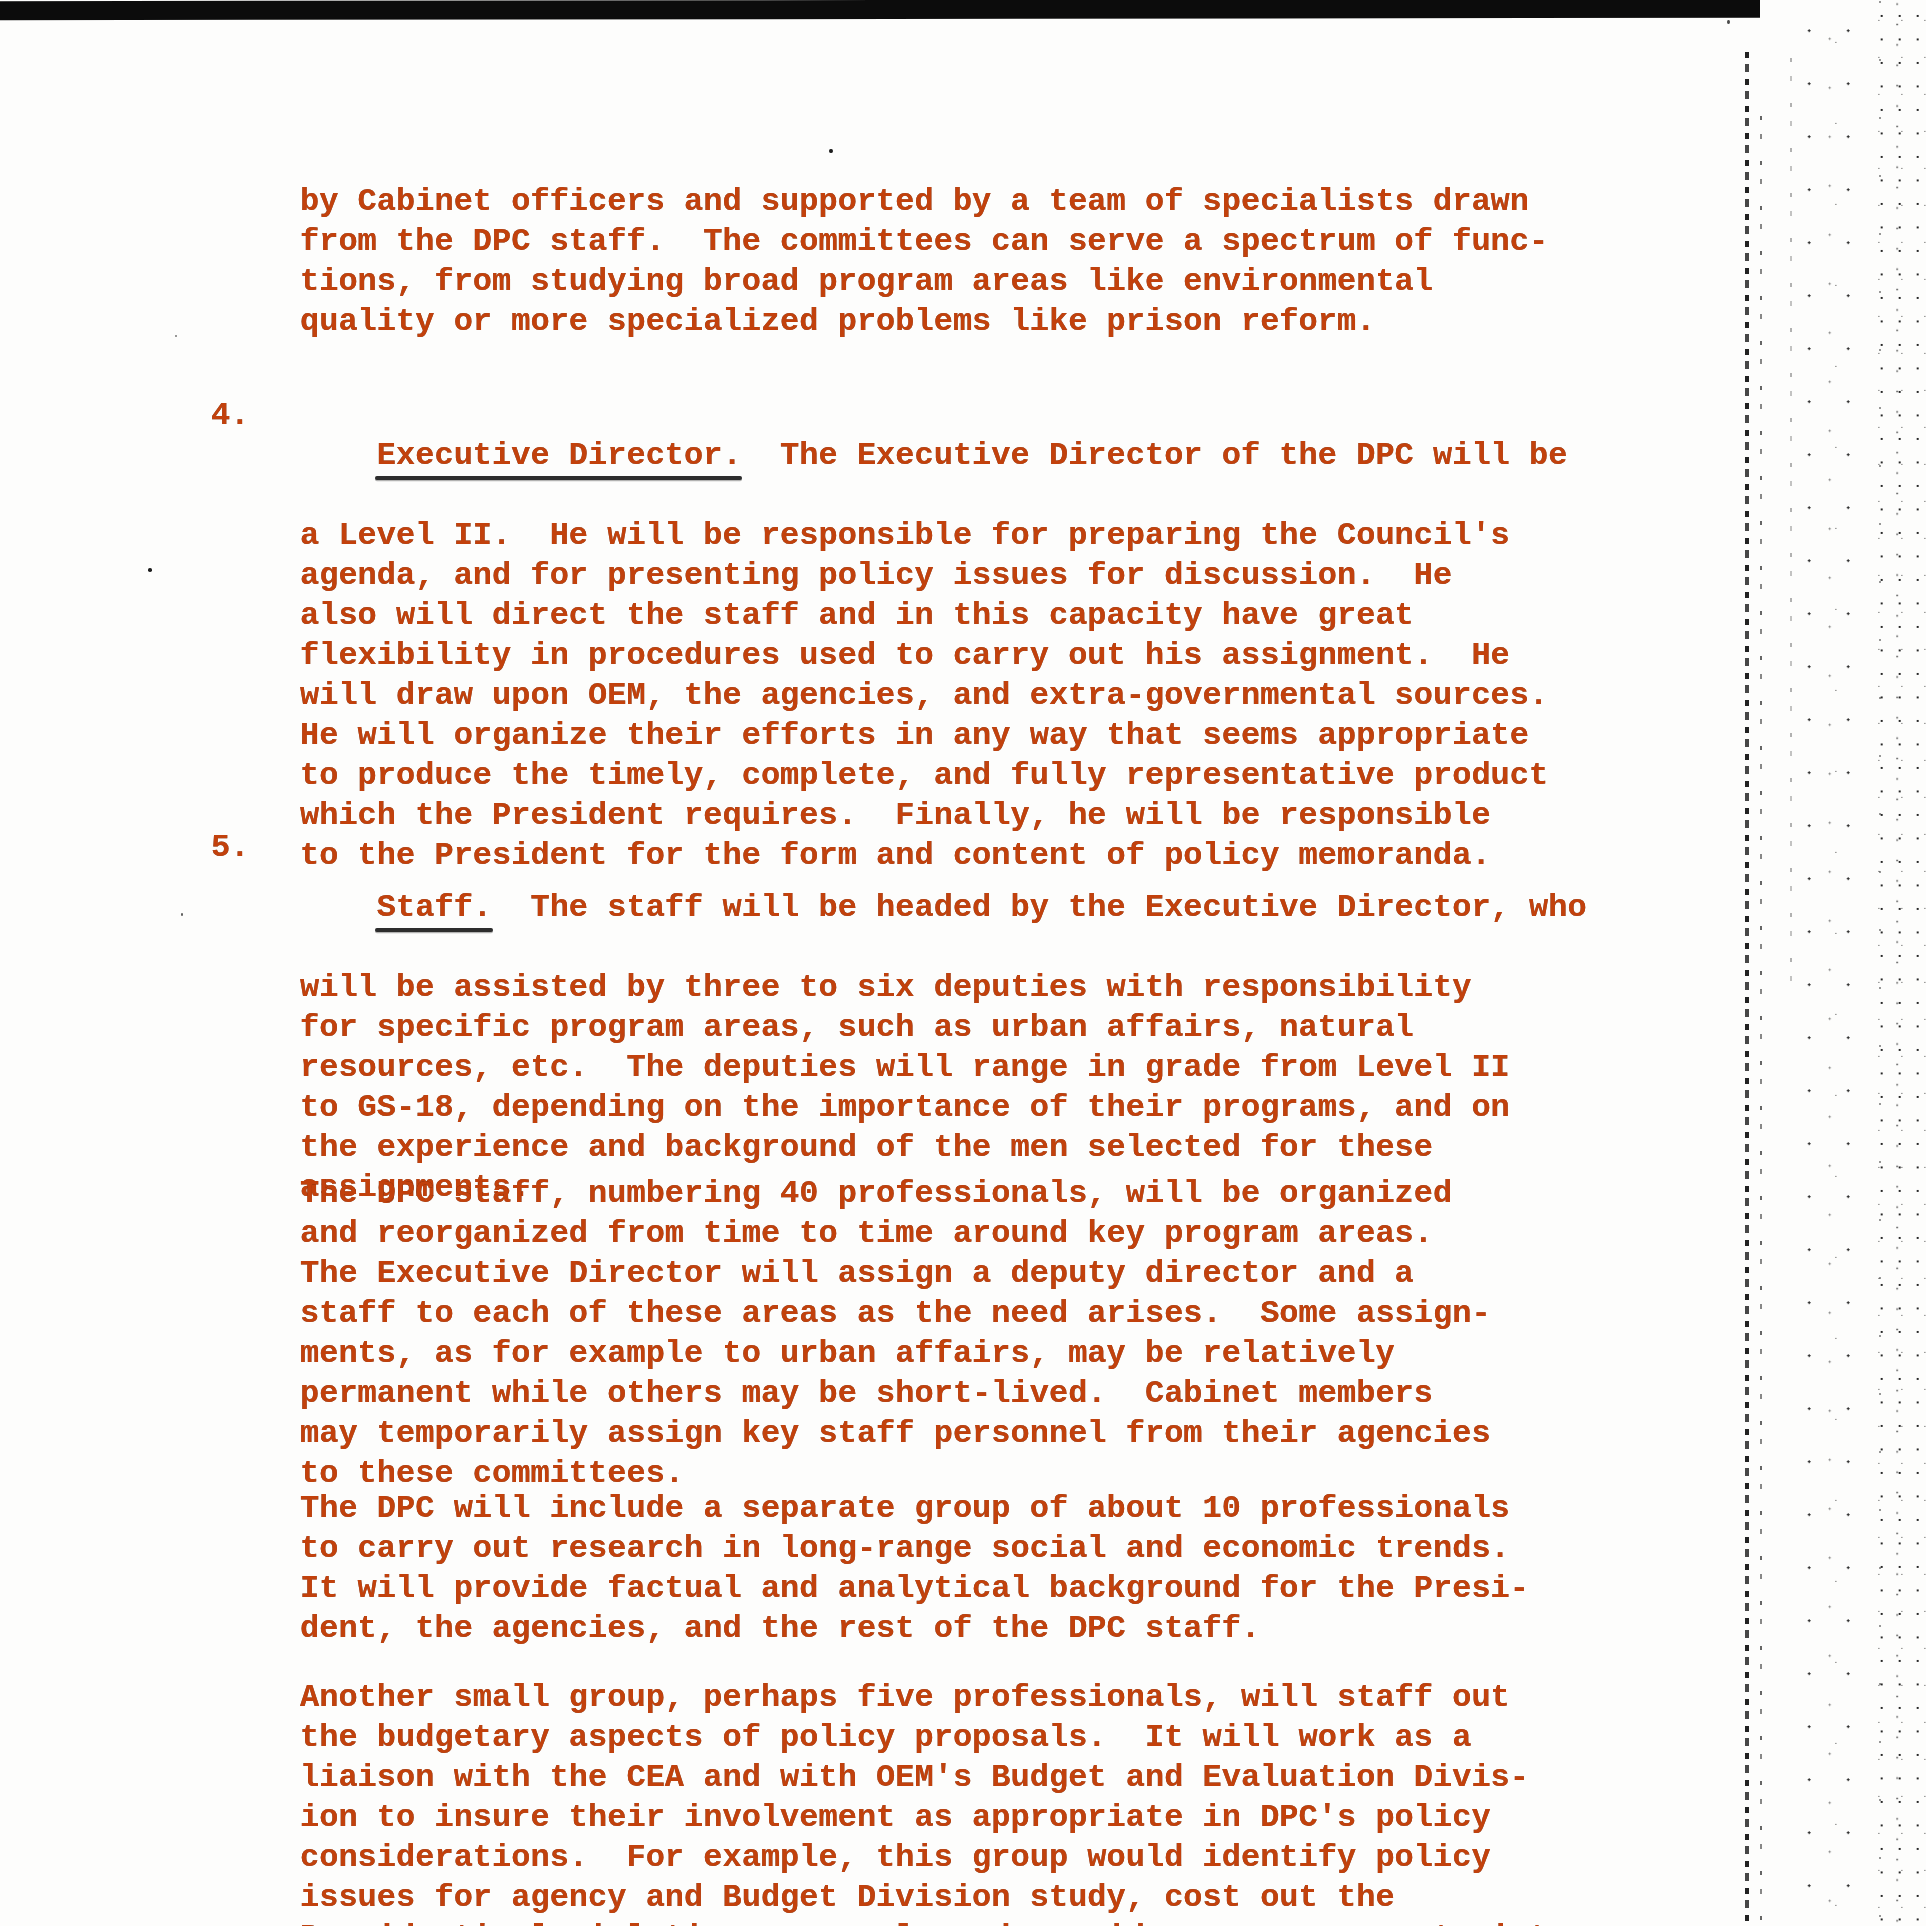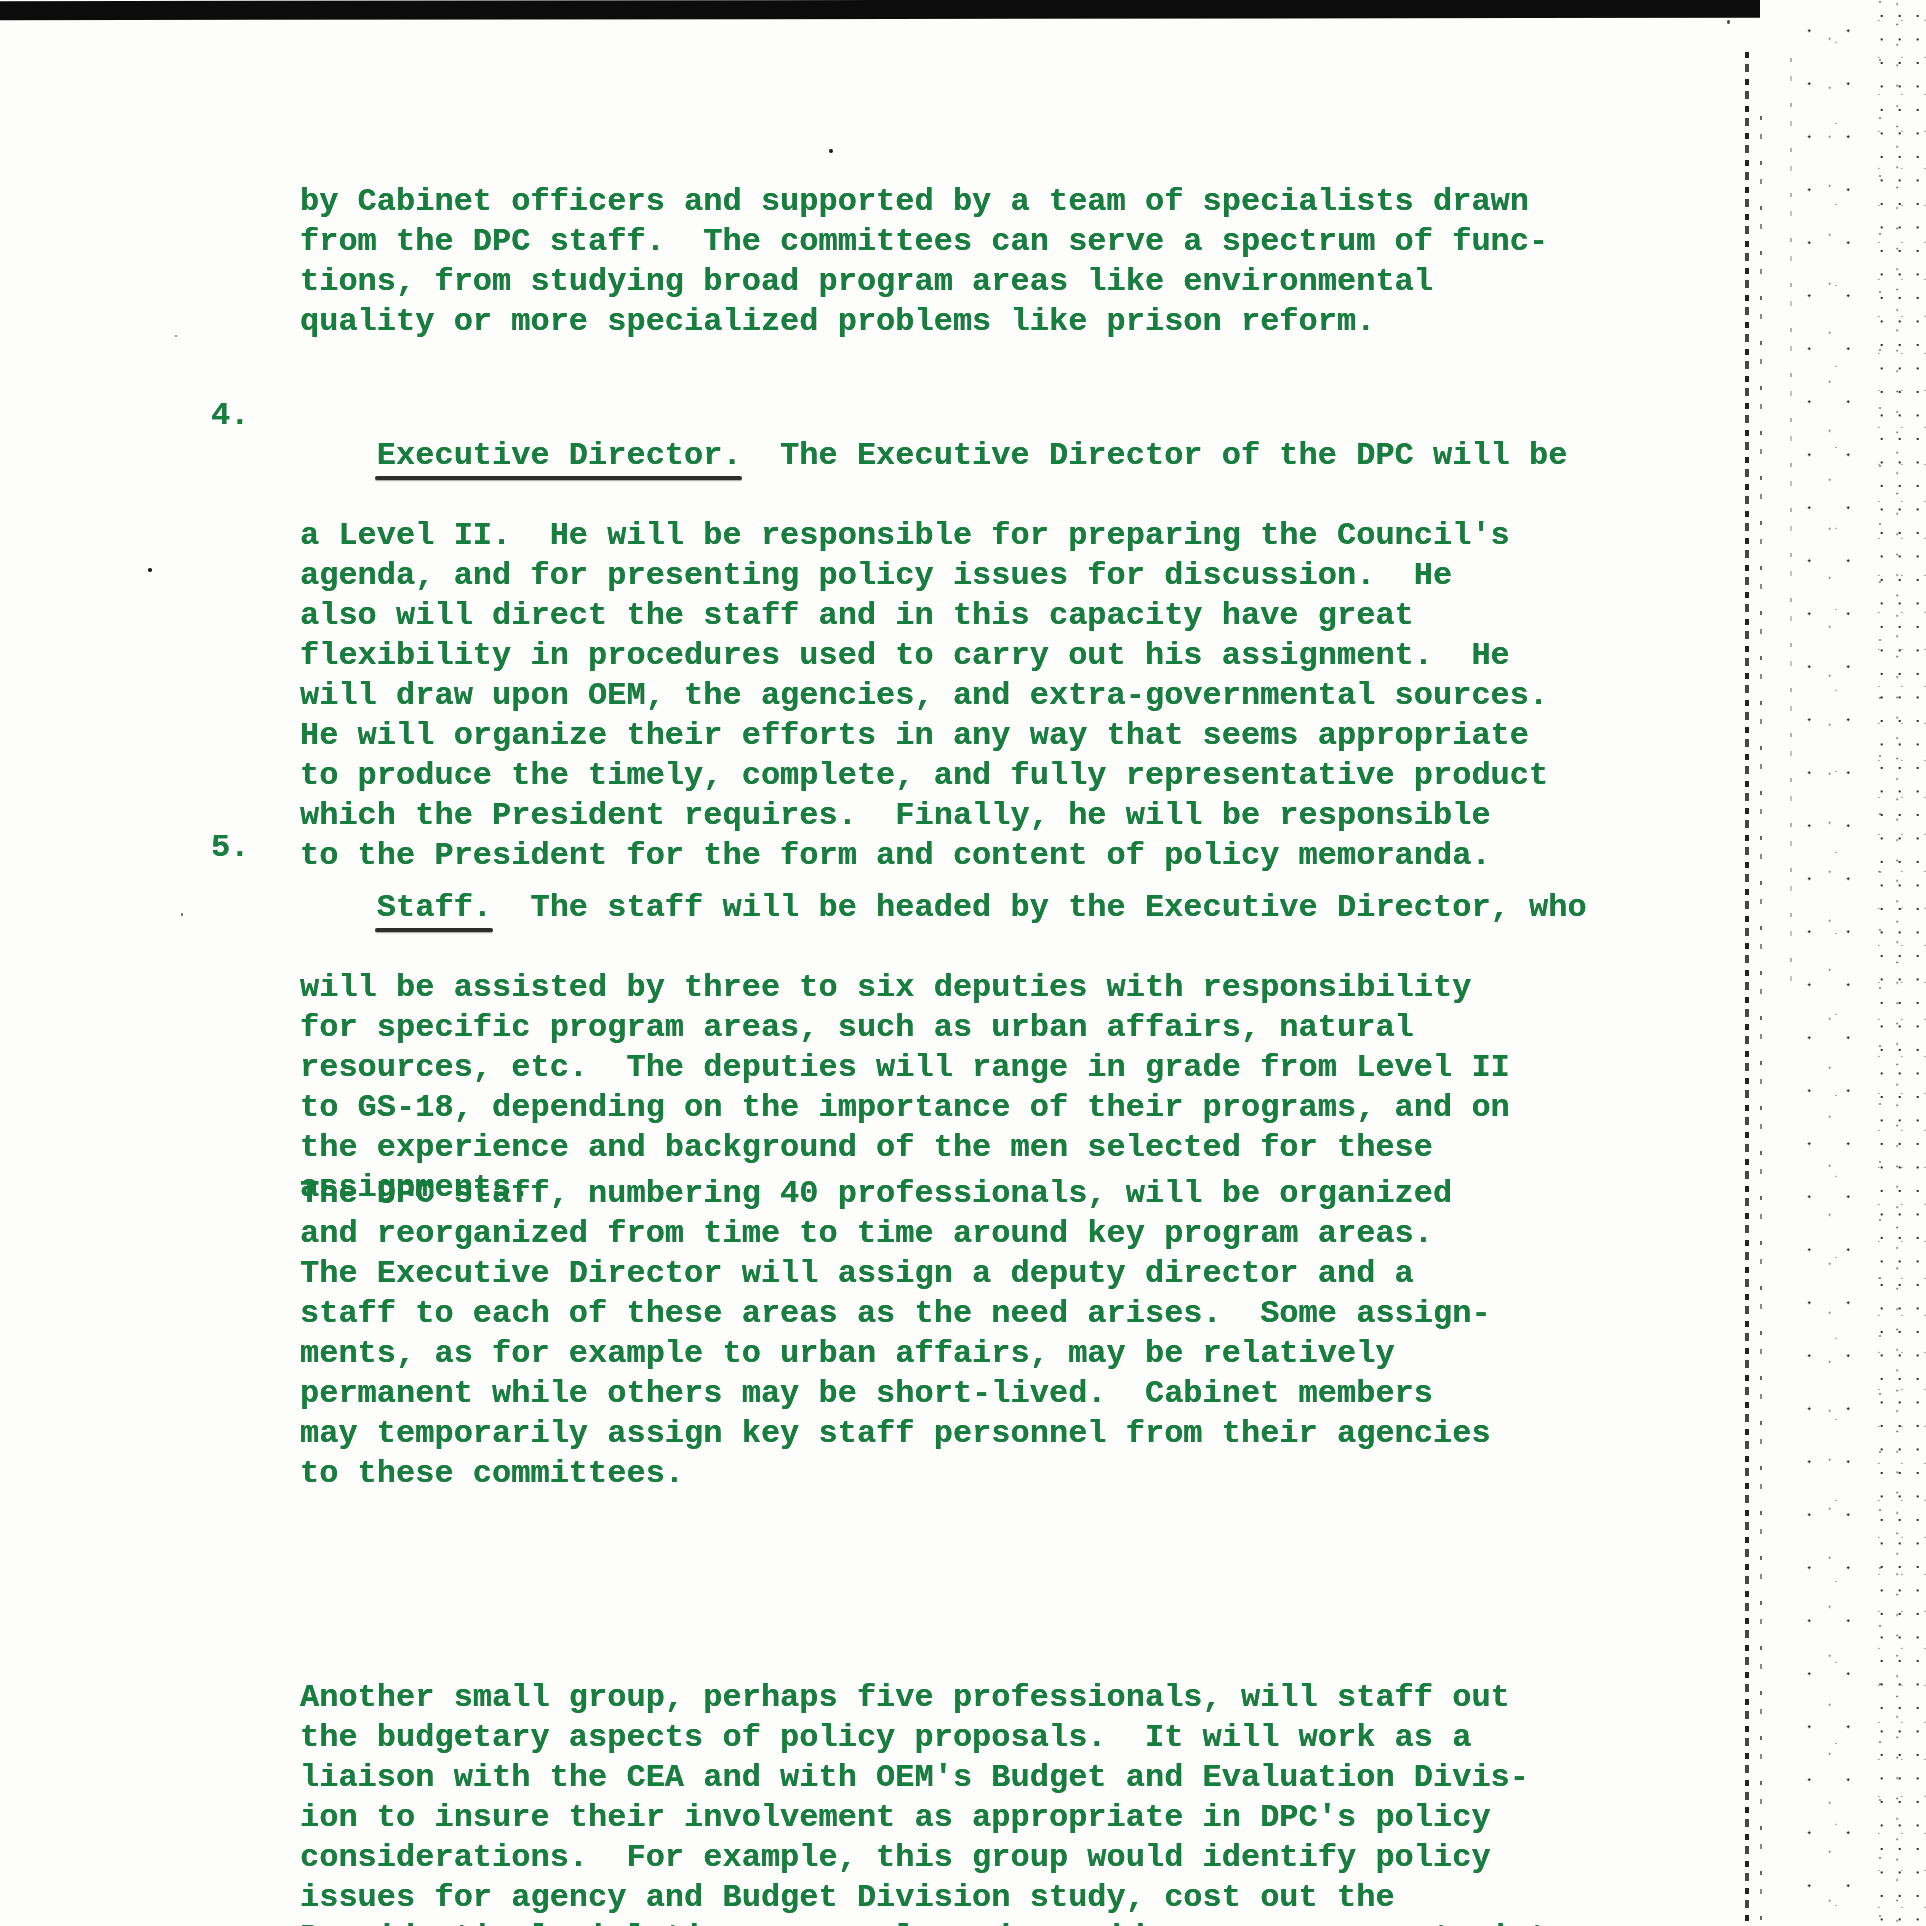--- a/index.html
+++ b/index.html
@@ -6,21 +6,21 @@
   body{
     width:1965px;height:2542px;position:relative;overflow:hidden;
     background:#fdfdfc;
     font-family:"Liberation Mono","DejaVu Sans Mono",monospace;
   }
   .page{position:absolute;inset:0;}
   .txt{
     position:absolute;
     font-family:"Liberation Mono","DejaVu Sans Mono",monospace;
     font-size:32px;font-weight:bold;line-height:40px;
-    color:#15803d;white-space:pre-wrap;width:1317px;
+    color:#c2410c;white-space:pre-wrap;width:1317px;
     letter-spacing:0px;
     text-shadow:0 0 0.4px rgba(20,20,20,.65);
   }
   .num{width:62px;}
   .hd{position:relative;display:inline;}
   .hd::after{
     content:"";position:absolute;left:-2.3px;right:-0.8px;bottom:-6.2px;height:4.2px;
     background:#1c1c1c;border-radius:1.9px;opacity:.92;
     box-shadow:0 1.2px 0 rgba(20,20,20,.35);
   }
@@ -93,20 +93,24 @@
 
   <div class="txt" style="left:300px;top:1174px;">The DPC staff, numbering 40 professionals, will be organized
 and reorganized from time to time around key program areas.
 The Executive Director will assign a deputy director and a
 staff to each of these areas as the need arises.  Some assign-
 ments, as for example to urban affairs, may be relatively
 permanent while others may be short-lived.  Cabinet members
 may temporarily assign key staff personnel from their agencies
 to these committees.</div>
 
+  <div class="txt" style="left:300px;top:1489px;">The DPC will include a separate group of about 10 professionals
+to carry out research in long-range social and economic trends.
+It will provide factual and analytical background for the Presi-
+dent, the agencies, and the rest of the DPC staff.</div>
 
   <div class="txt" style="left:300px;top:1678px;">Another small group, perhaps five professionals, will staff out
 the budgetary aspects of policy proposals.  It will work as a
 liaison with the CEA and with OEM's Budget and Evaluation Divis-
 ion to insure their involvement as appropriate in DPC's policy
 considerations.  For example, this group would identify policy
 issues for agency and Budget Division study, cost out the
 President's legislative proposals and provide resource constraint
 guidelines for new policy developments.</div>
 

